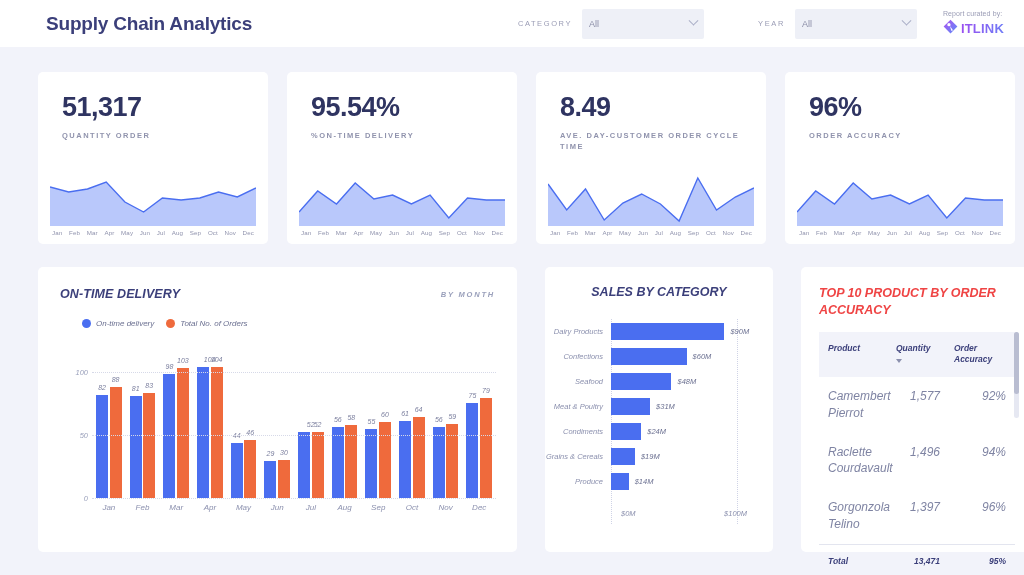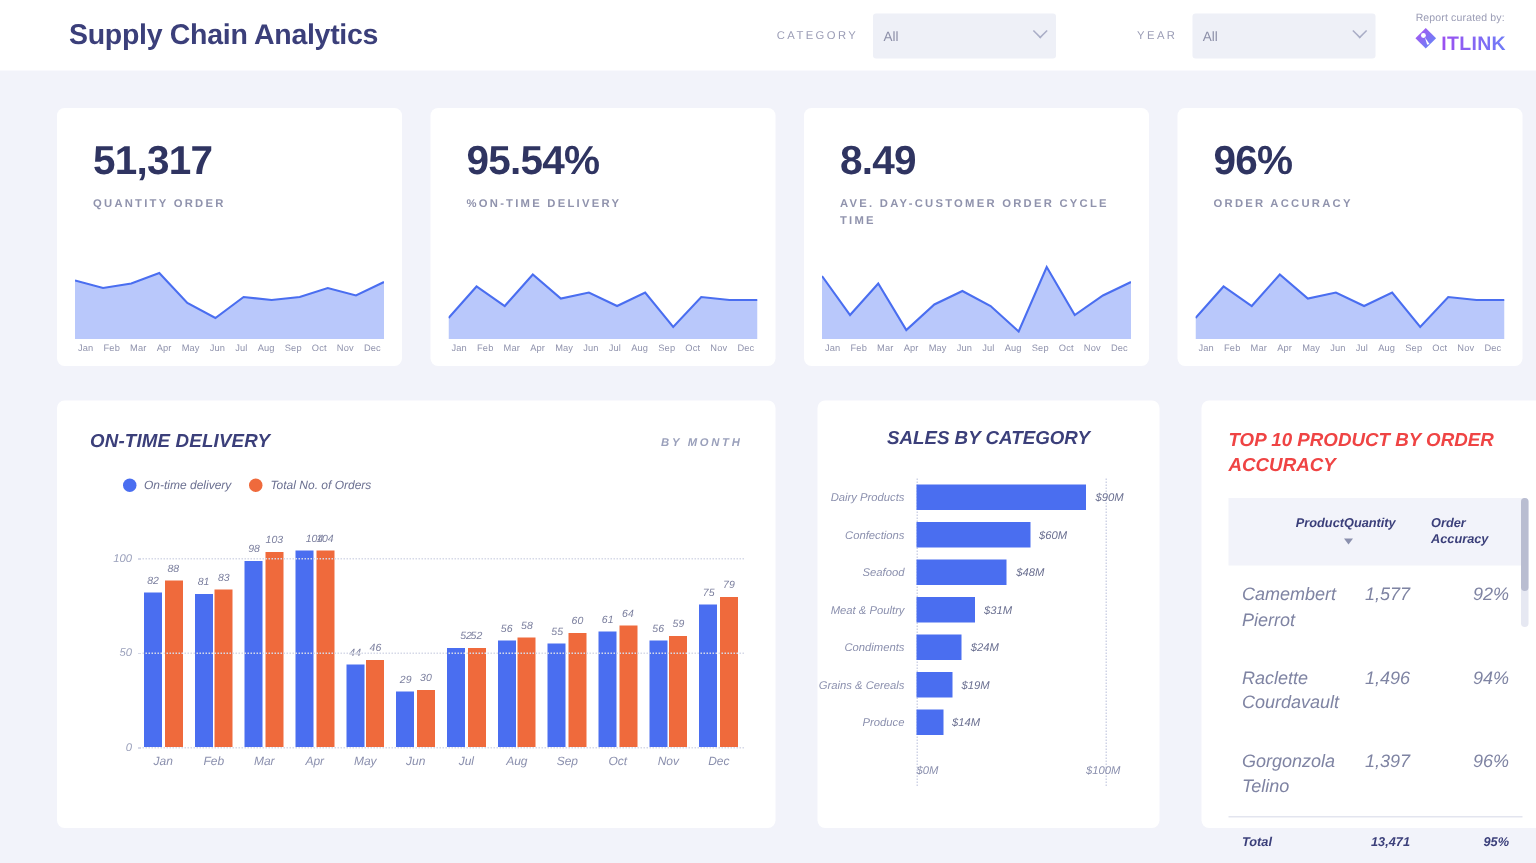--- a/index.html
+++ b/index.html
@@ -35,21 +35,21 @@
   }
   .filter-value { font-size: 9px; color: #8c8fa8; }
   .chev {
     position: absolute; right: 7px; top: 50%;
     width: 7px; height: 7px; margin-top: -4px;
     border-right: 1.2px solid #a9adc6; border-bottom: 1.2px solid #a9adc6;
     transform: rotate(45deg) translate(-2px,-2px);
   }
   .gap-a { width: 78px; }
   .gap-b { width: 54px; }
-  .brand { display: flex; flex-direction: column; align-items: center; margin-left: 26px; }
+  .brand { display: flex; flex-direction: column; align-items: flex-start; margin-left: 26px; }
   .brand-caption { font-size: 7px; color: #9a9cb5; margin-bottom: 2px; letter-spacing: 0.1px; }
   .brand-row { display: flex; align-items: center; gap: 3px; }
   .brand-text {
     font-size: 13px; font-weight: bold; letter-spacing: 0.2px;
     background: linear-gradient(90deg,#9b4ff0,#6f7cf7);
     -webkit-background-clip: text; background-clip: text; color: transparent;
   }
 
   
   .kpi-row {
@@ -127,32 +127,32 @@
     padding-right: 8px; white-space: nowrap;
   }
   .sbc-track { position: relative; flex: 1; height: 25px; display: flex; align-items: center; }
   .sbc-bar { height: 17px; background: #4a6ef0; }
   .sbc-val { font-size: 7.5px; color: #6b7091; margin-left: 6px; white-space: nowrap; }
   .sbc-dotted {
     position: absolute; top: 0; bottom: 0; width: 0;
     border-left: 1px dotted #cfd3e6;
   }
   .sbc-axis {
-    position: absolute; left: 66px; right: 0; bottom: 6px;
+    position: absolute; left: 76px; right: 0; bottom: 6px;
     display: flex; font-size: 7.5px; color: #8b90ae;
   }
 
   
   .tbl-title { font-size: 12.5px; font-weight: bold; color: #ef4444; line-height: 1.35; }
   .tbl { position: absolute; left: 18px; top: 65px; width: 196px; }
   .tbl-head {
     display: flex; background: #f2f3fa; padding: 11px 8px 11px 9px; position: relative;
   }
   .th { font-size: 8.5px; font-weight: bold; color: #3b3f7a; line-height: 1.35; }
-  .th-product { width: 68px; text-align: right; }
+  .th-product { width: 68px; }
   .th-qty { width: 58px; }
   .th-acc { width: 52px; }
   .sort-caret {
     width: 0; height: 0; margin-top: 5px;
     border-left: 3.5px solid transparent; border-right: 3.5px solid transparent;
     border-top: 4px solid #8b90ae;
   }
   .scroll-track {
     position: absolute; right: -4px; top: 0; width: 5px; height: 86px;
     background: #e6e8f2; border-radius: 3px;

